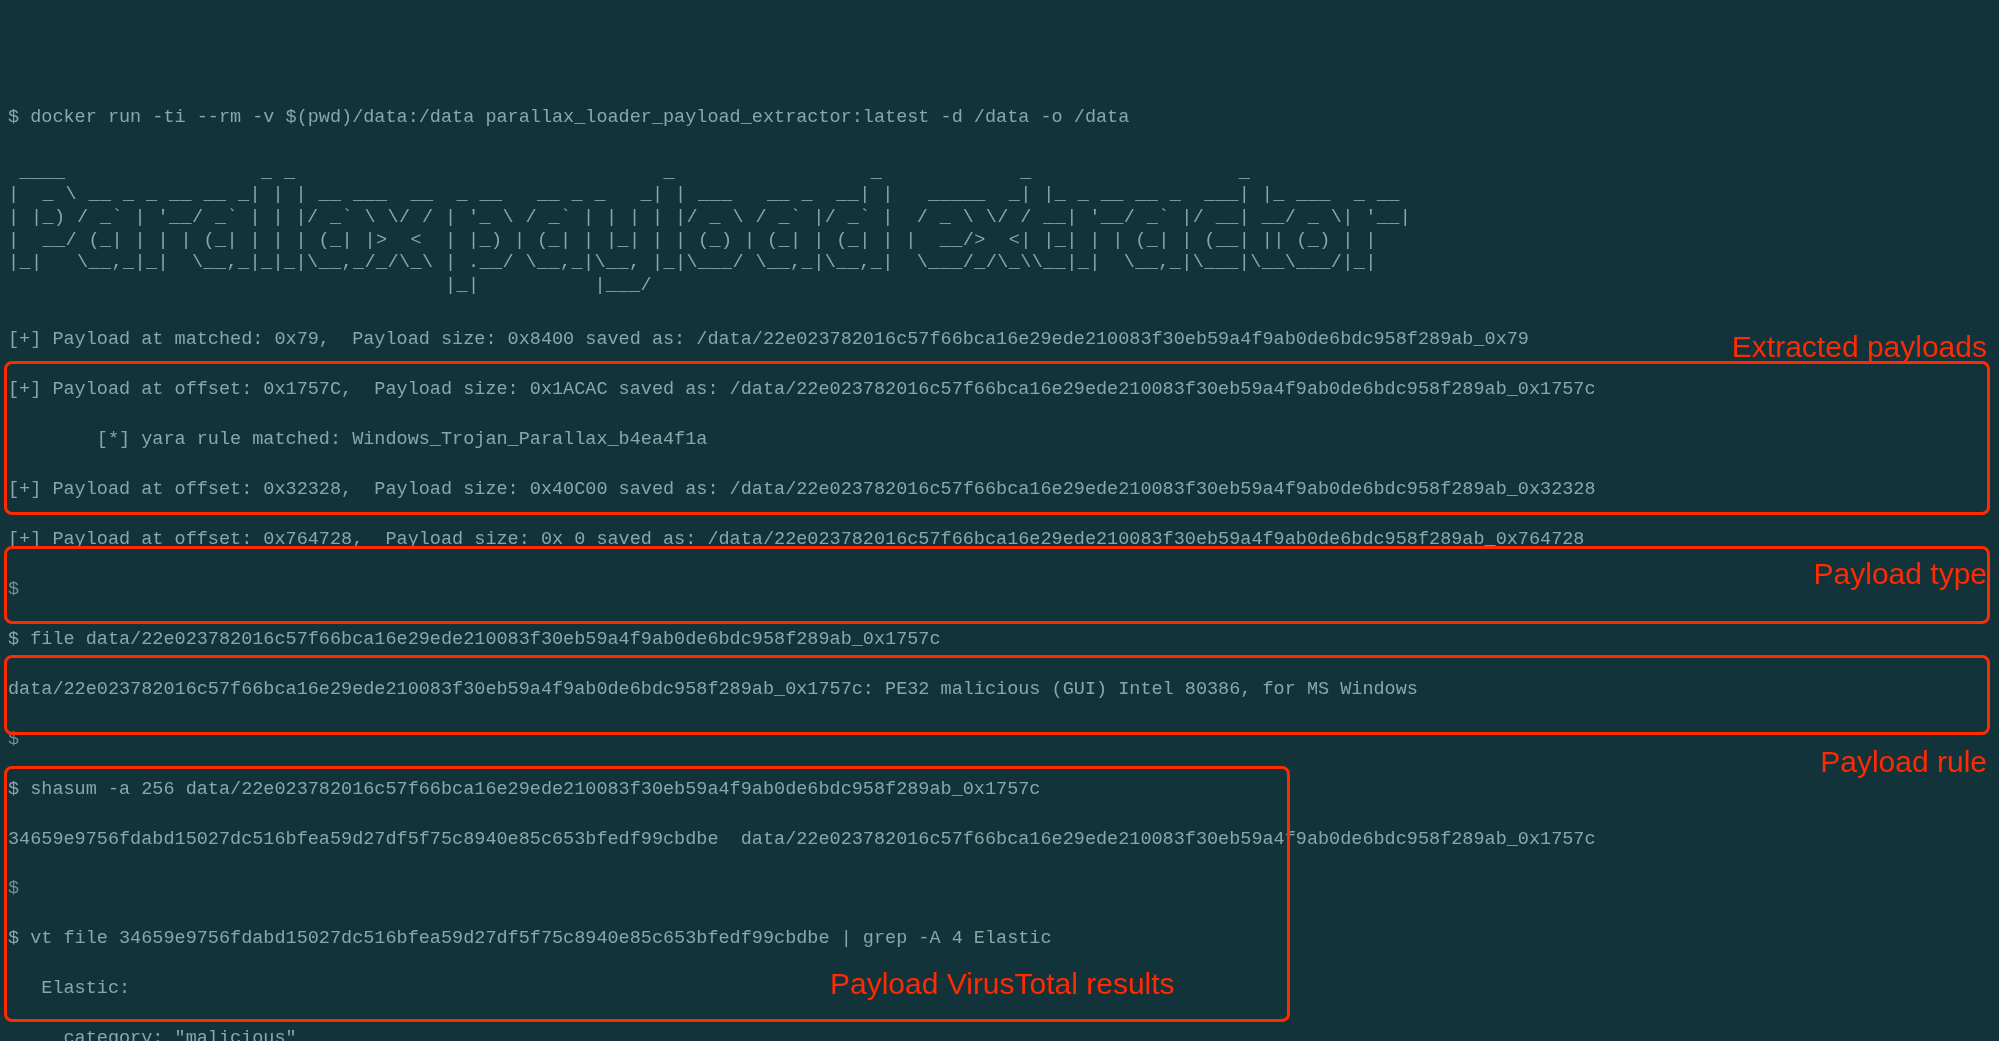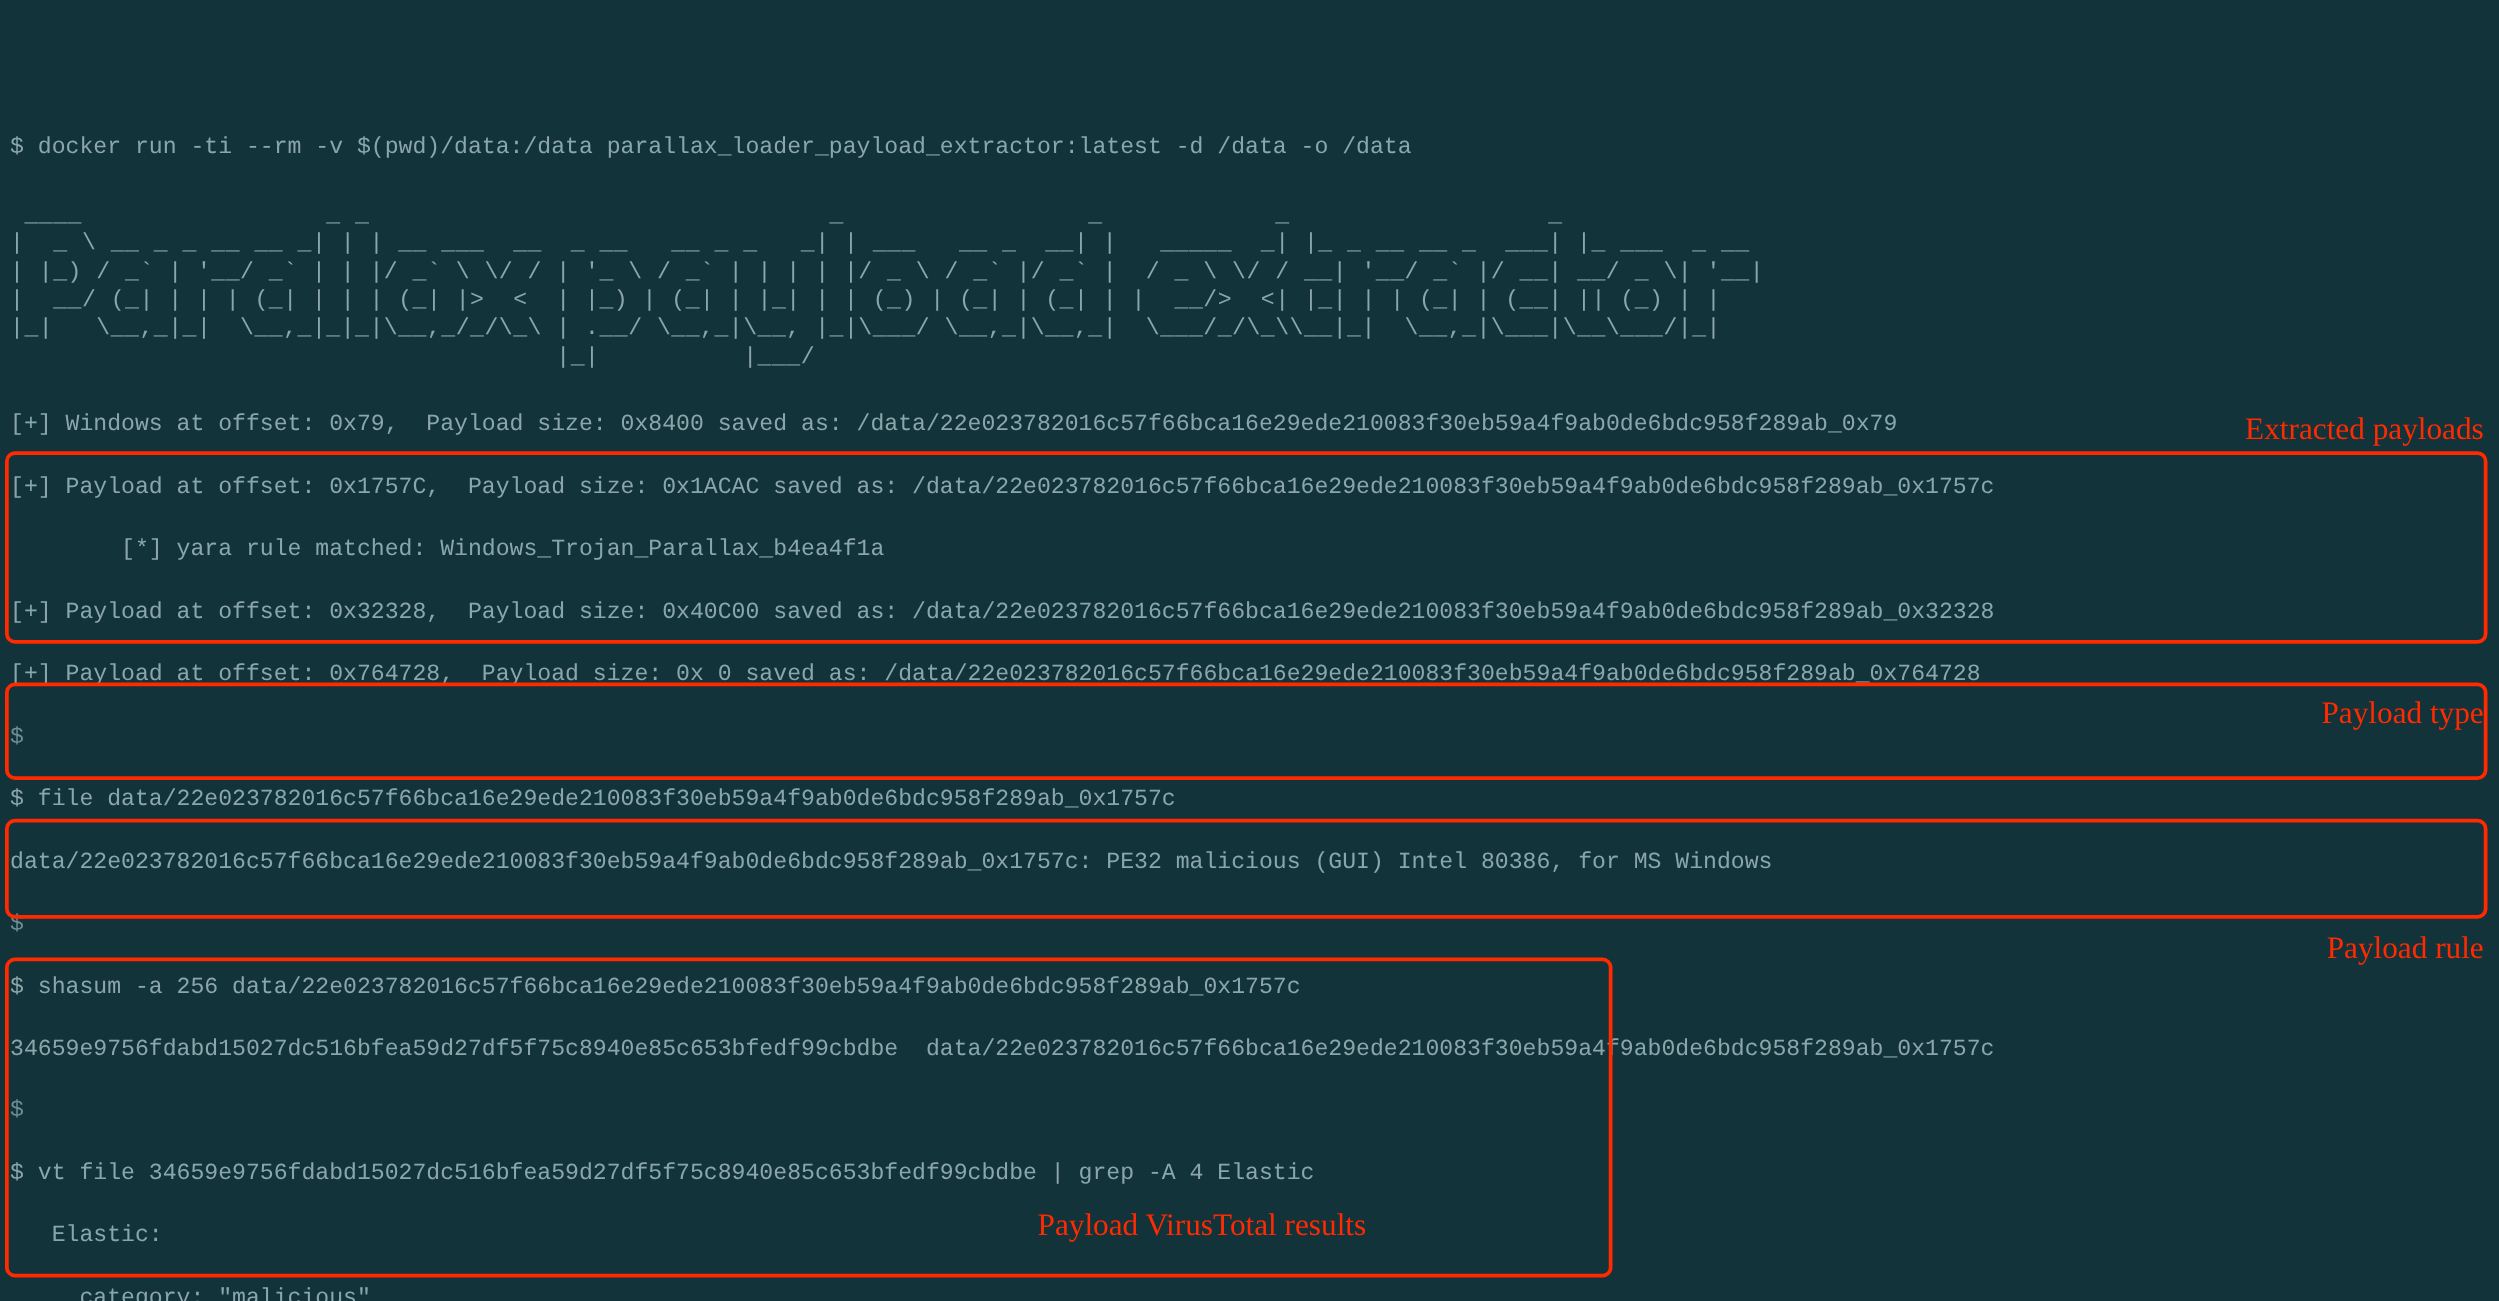--- a/index.html
+++ b/index.html
@@ -28,22 +28,22 @@
 
   .annot-box {
     position: absolute;
     border: 3px solid #ff2a00;
     border-radius: 8px;
     pointer-events: none;
   }
   .annot-label {
     position: absolute;
     color: #ff2a00;
-    font-family: Liberation Serif, serif;
-    font-size: 25px;
+    font-family: Liberation Sans, sans-serif;
+    font-size: 30px;
     font-weight: 400;
     white-space: nowrap;
     pointer-events: none;
   }
 
   
   #box-extracted  { left: 4px;  top: 361px; width: 1986px; height: 154px; }
   #lbl-extracted  { right: 12px; top: 327px; }
 
   #box-type       { left: 4px;  top: 546px; width: 1986px; height: 78px; }
@@ -60,21 +60,21 @@
 
 
 
 <span class="line">$ docker run -ti --rm -v $(pwd)/data:/data parallax_loader_payload_extractor:latest -d /data -o /data</span>
 <span class="ascii"> ____                 _ _                                _                 _            _                  _
 |  _ \ __ _ _ __ __ _| | | __ ___  __  _ __   __ _ _   _| | ___   __ _  __| |   _____  _| |_ _ __ __ _  ___| |_ ___  _ __
 | |_) / _` | '__/ _` | | |/ _` \ \/ / | '_ \ / _` | | | | |/ _ \ / _` |/ _` |  / _ \ \/ / __| '__/ _` |/ __| __/ _ \| '__|
 |  __/ (_| | | | (_| | | | (_| |&gt;  &lt;  | |_) | (_| | |_| | | (_) | (_| | (_| | |  __/&gt;  &lt;| |_| | | (_| | (__| || (_) | |
 |_|   \__,_|_|  \__,_|_|_|\__,_/_/\_\ | .__/ \__,_|\__, |_|\___/ \__,_|\__,_|  \___/_/\_\\__|_|  \__,_|\___|\__\___/|_|
                                       |_|          |___/</span>
-<span class="line">[+] Windows at offset: 0x79,  Payload size: 0x8400 saved as: /data/22e023782016c57f66bca16e29ede210083f30eb59a4f9ab0de6bdc958f289ab_0x79</span>
+<span class="line">[+] Payload at matched: 0x79,  Payload size: 0x8400 saved as: /data/22e023782016c57f66bca16e29ede210083f30eb59a4f9ab0de6bdc958f289ab_0x79</span>
 <span class="line">[+] Payload at offset: 0x1757C,  Payload size: 0x1ACAC saved as: /data/22e023782016c57f66bca16e29ede210083f30eb59a4f9ab0de6bdc958f289ab_0x1757c</span>
 <span class="line">        [*] yara rule matched: Windows_Trojan_Parallax_b4ea4f1a</span>
 <span class="line">[+] Payload at offset: 0x32328,  Payload size: 0x40C00 saved as: /data/22e023782016c57f66bca16e29ede210083f30eb59a4f9ab0de6bdc958f289ab_0x32328</span>
 <span class="line">[+] Payload at offset: 0x764728,  Payload size: 0x 0 saved as: /data/22e023782016c57f66bca16e29ede210083f30eb59a4f9ab0de6bdc958f289ab_0x764728</span>
 <span class="line dim">$</span>
 <span class="line">$ file data/22e023782016c57f66bca16e29ede210083f30eb59a4f9ab0de6bdc958f289ab_0x1757c</span>
 <span class="line">data/22e023782016c57f66bca16e29ede210083f30eb59a4f9ab0de6bdc958f289ab_0x1757c: PE32 malicious (GUI) Intel 80386, for MS Windows</span>
 <span class="line dim">$</span>
 <span class="line">$ shasum -a 256 data/22e023782016c57f66bca16e29ede210083f30eb59a4f9ab0de6bdc958f289ab_0x1757c</span>
 <span class="line">34659e9756fdabd15027dc516bfea59d27df5f75c8940e85c653bfedf99cbdbe  data/22e023782016c57f66bca16e29ede210083f30eb59a4f9ab0de6bdc958f289ab_0x1757c</span>

